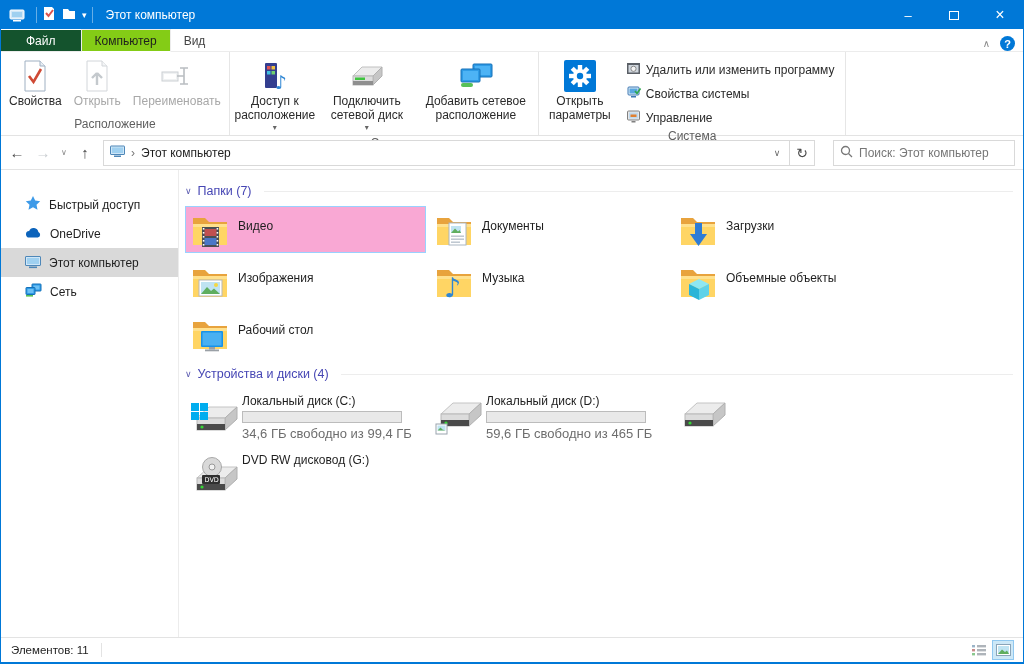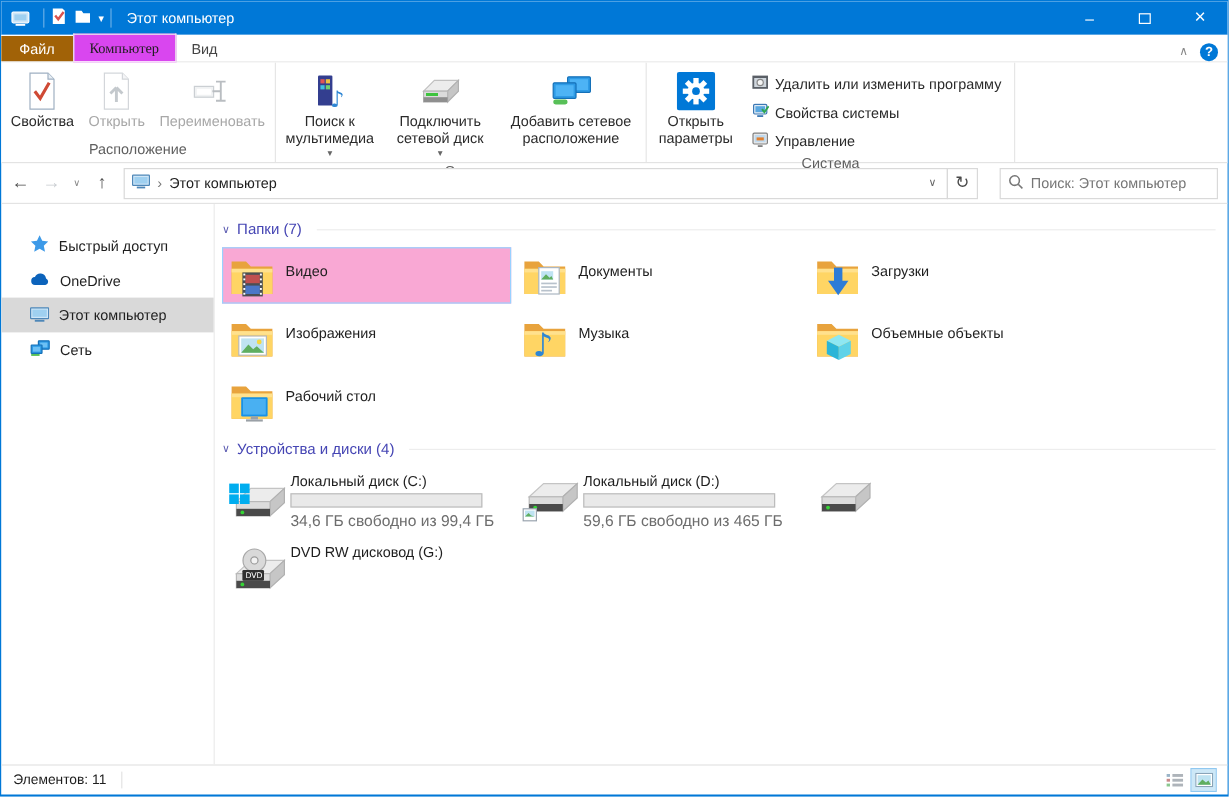--- a/index.html
+++ b/index.html
@@ -30,24 +30,24 @@
   .titlebar-title { margin-left: 8px; font-size: 12px; }
   .win-controls { margin-left:auto; display:flex; height:100%; }
   .win-btn { width:46px; height:100%; display:flex; align-items:center; justify-content:center; color:#fff; font-size:13px; cursor:default; }
   .max-box { width:10px; height:9px; border:1px solid #fff; display:inline-block; }
   
   .tabrow {
     height: 23px; background:#fff; display:flex; align-items:flex-end;
     border-bottom: 1px solid #ececec; flex-shrink:0; position:relative;
   }
   .tab { padding: 4px 13px 3px; font-size:12px; color:#444; }
-  .tab.file { background:#a16207; color:#fff; margin-left:0; padding:4px 15px 3px; }
+  .tab.file { background:#14532d; color:#fff; margin-left:0; padding:4px 25px 3px; }
   .tab.active {
-    background:#d946ef; border:1px solid #ececec; border-bottom:1px solid #fff;
-    margin-bottom:-1px; color:#1e1e1e;font-family:Liberation Serif, serif;
+    background:#84cc16; border:1px solid #ececec; border-bottom:1px solid #fff;
+    margin-bottom:-1px; color:#1e1e1e;
   }
   .tabrow-right { margin-left:auto; display:flex; align-items:center; gap:10px; padding-right:8px; }
   .collapse-glyph { color:#888; font-size:10px; }
   .help-circle {
     width:15px; height:15px; border-radius:50%; background:#0078d7; color:#fff;
     font-size:11px; font-weight:bold; display:flex; align-items:center; justify-content:center;
   }
   
   .ribbon { height: 84px; background:#fff; display:flex; border-bottom:1px solid #e3e3e3; flex-shrink:0; }
   .rgroup { display:flex; flex-direction:column; border-right:1px solid #e6e6e6; padding: 2px 2px 0; }
@@ -220,21 +220,21 @@
             <svg width="34" height="32">
                 <rect x="7" y="3" width="12" height="25" rx="1" fill="#333e8f"></rect>
                 <rect x="9" y="6" width="3.5" height="3.5" fill="#e05555"></rect>
                 <rect x="13.5" y="6" width="3.5" height="3.5" fill="#f0c040"></rect>
                 <rect x="9" y="11" width="3.5" height="3.5" fill="#40c0e0"></rect>
                 <rect x="13.5" y="11" width="3.5" height="3.5" fill="#70d070"></rect>
                 <rect x="9" y="22" width="8" height="3" fill="#1f2althou866" opacity="0"></rect>
                 <text x="17" y="29" font-size="19" fill="#2e86d4" font-family="DejaVu Sans">♪</text>
               </svg>
           </span>
-          <span>Поиск к мультимедиа</span>
+          <span>Доступ к расположение</span>
           <span class="dd-arrow">▾</span>
         </div>
         <div class="bigbtn" style="max-width:96px">
           <span class="bicon">
             <svg width="36" height="28">
                 <polygon points="4,14 13,5 33,5 24,14" fill="#ececec" stroke="#c0c0c0"></polygon>
                 <polygon points="24,14 33,5 33,14 24,23" fill="#c6c6c6" stroke="#b0b0b0"></polygon>
                 <rect x="4" y="14" width="20" height="9" fill="#dcdcdc" stroke="#b8b8b8"></rect>
                 <rect x="4" y="19" width="20" height="4" fill="#8f8f8f"></rect>
                 <rect x="6" y="15.5" width="10" height="2.5" fill="#3ec43e"></rect>

